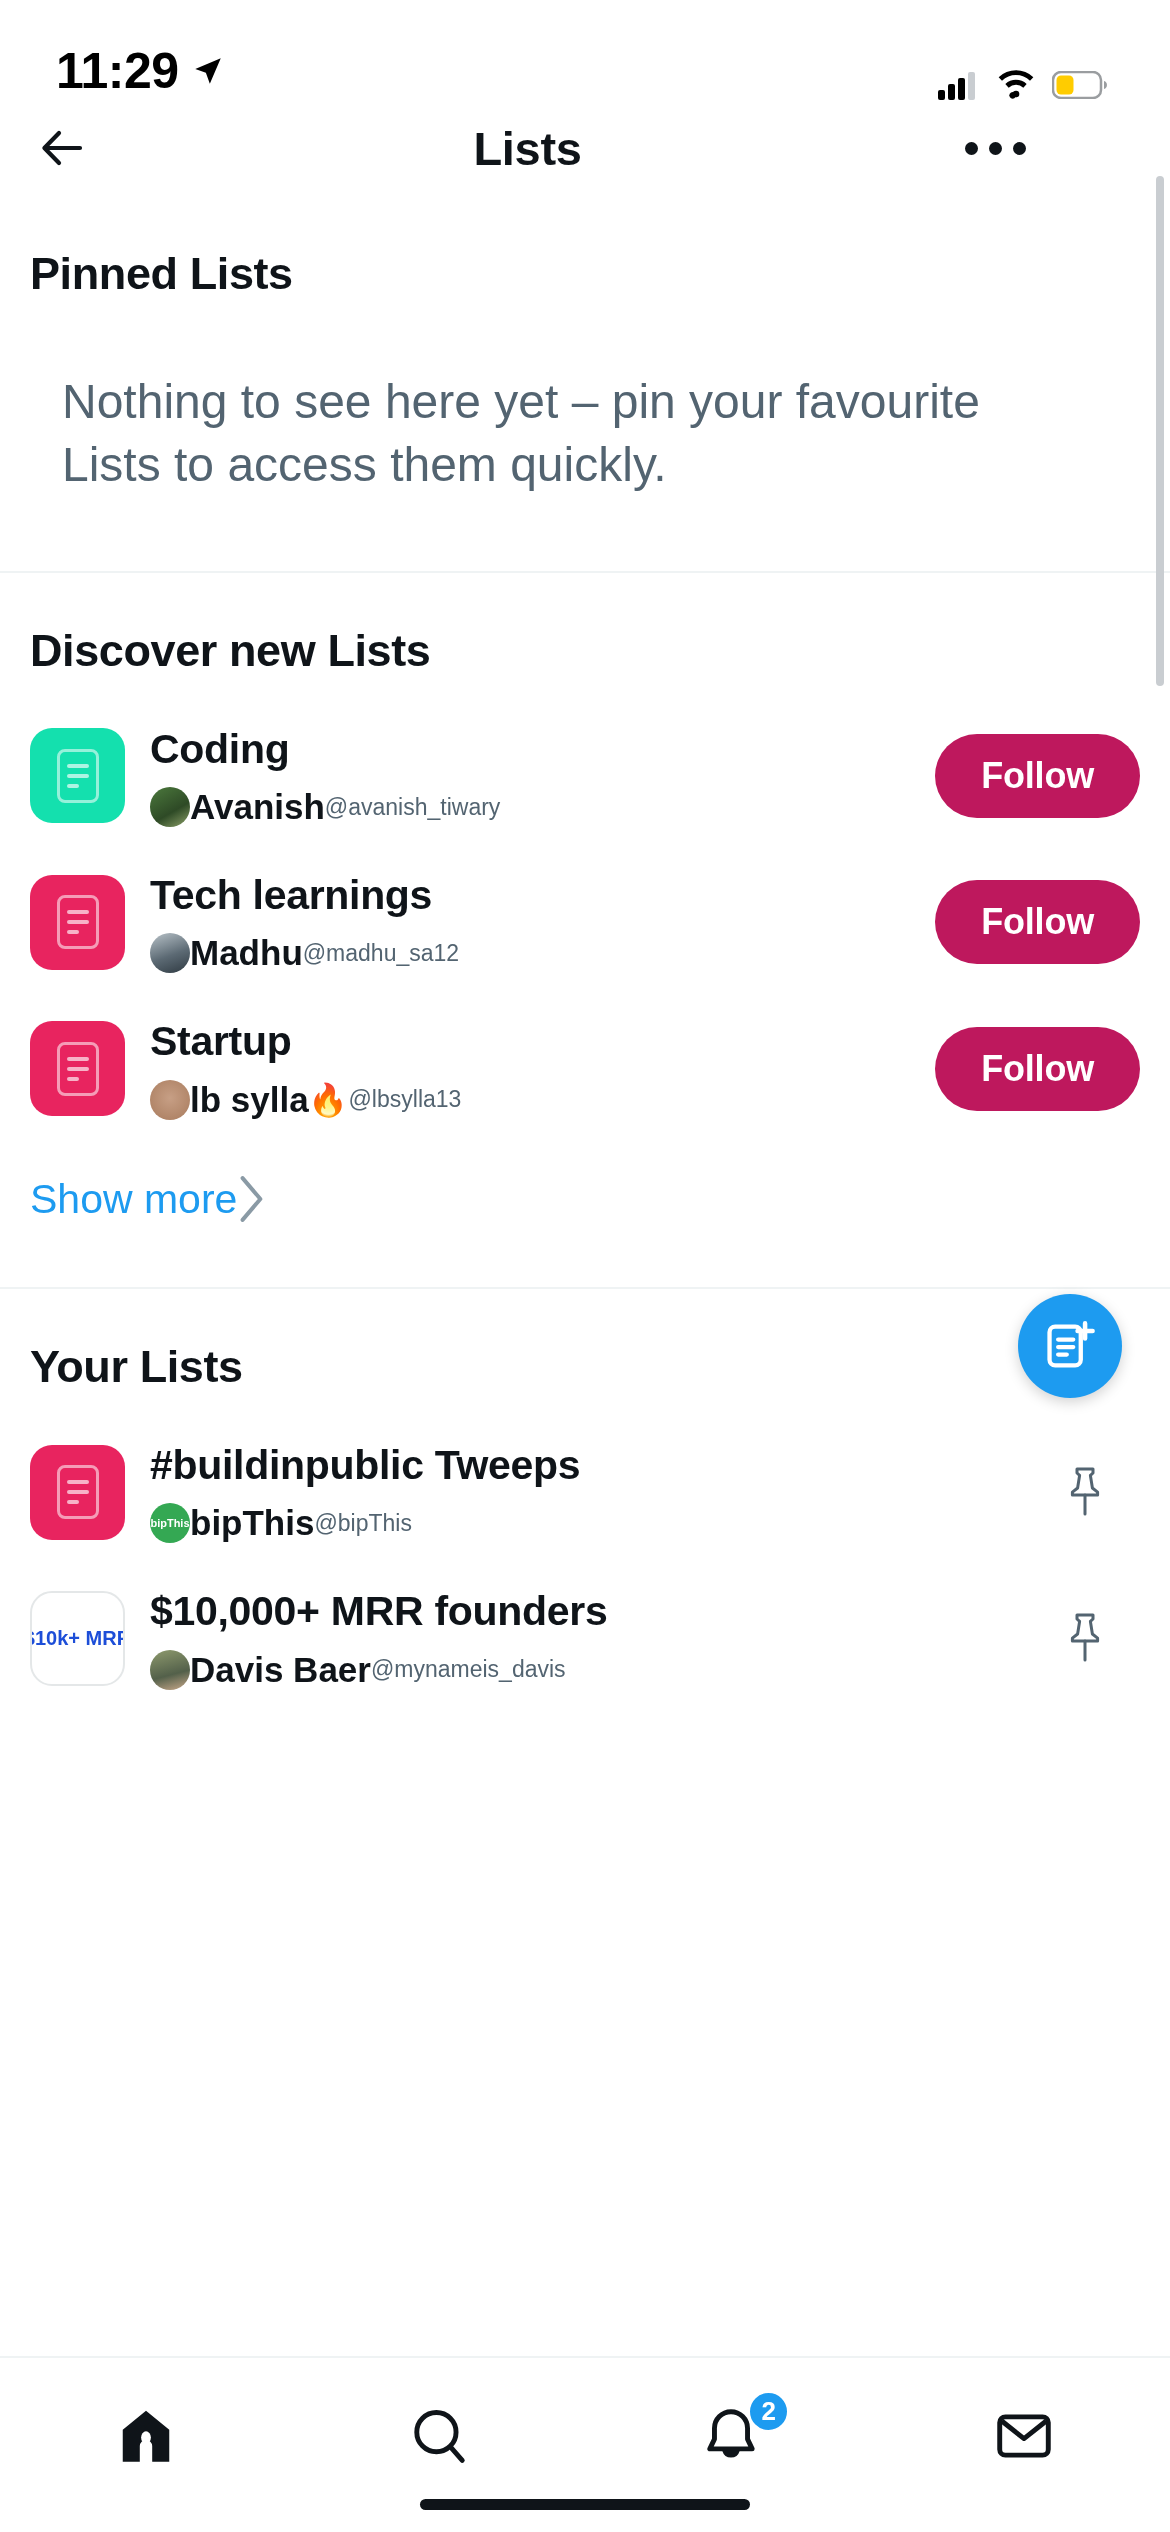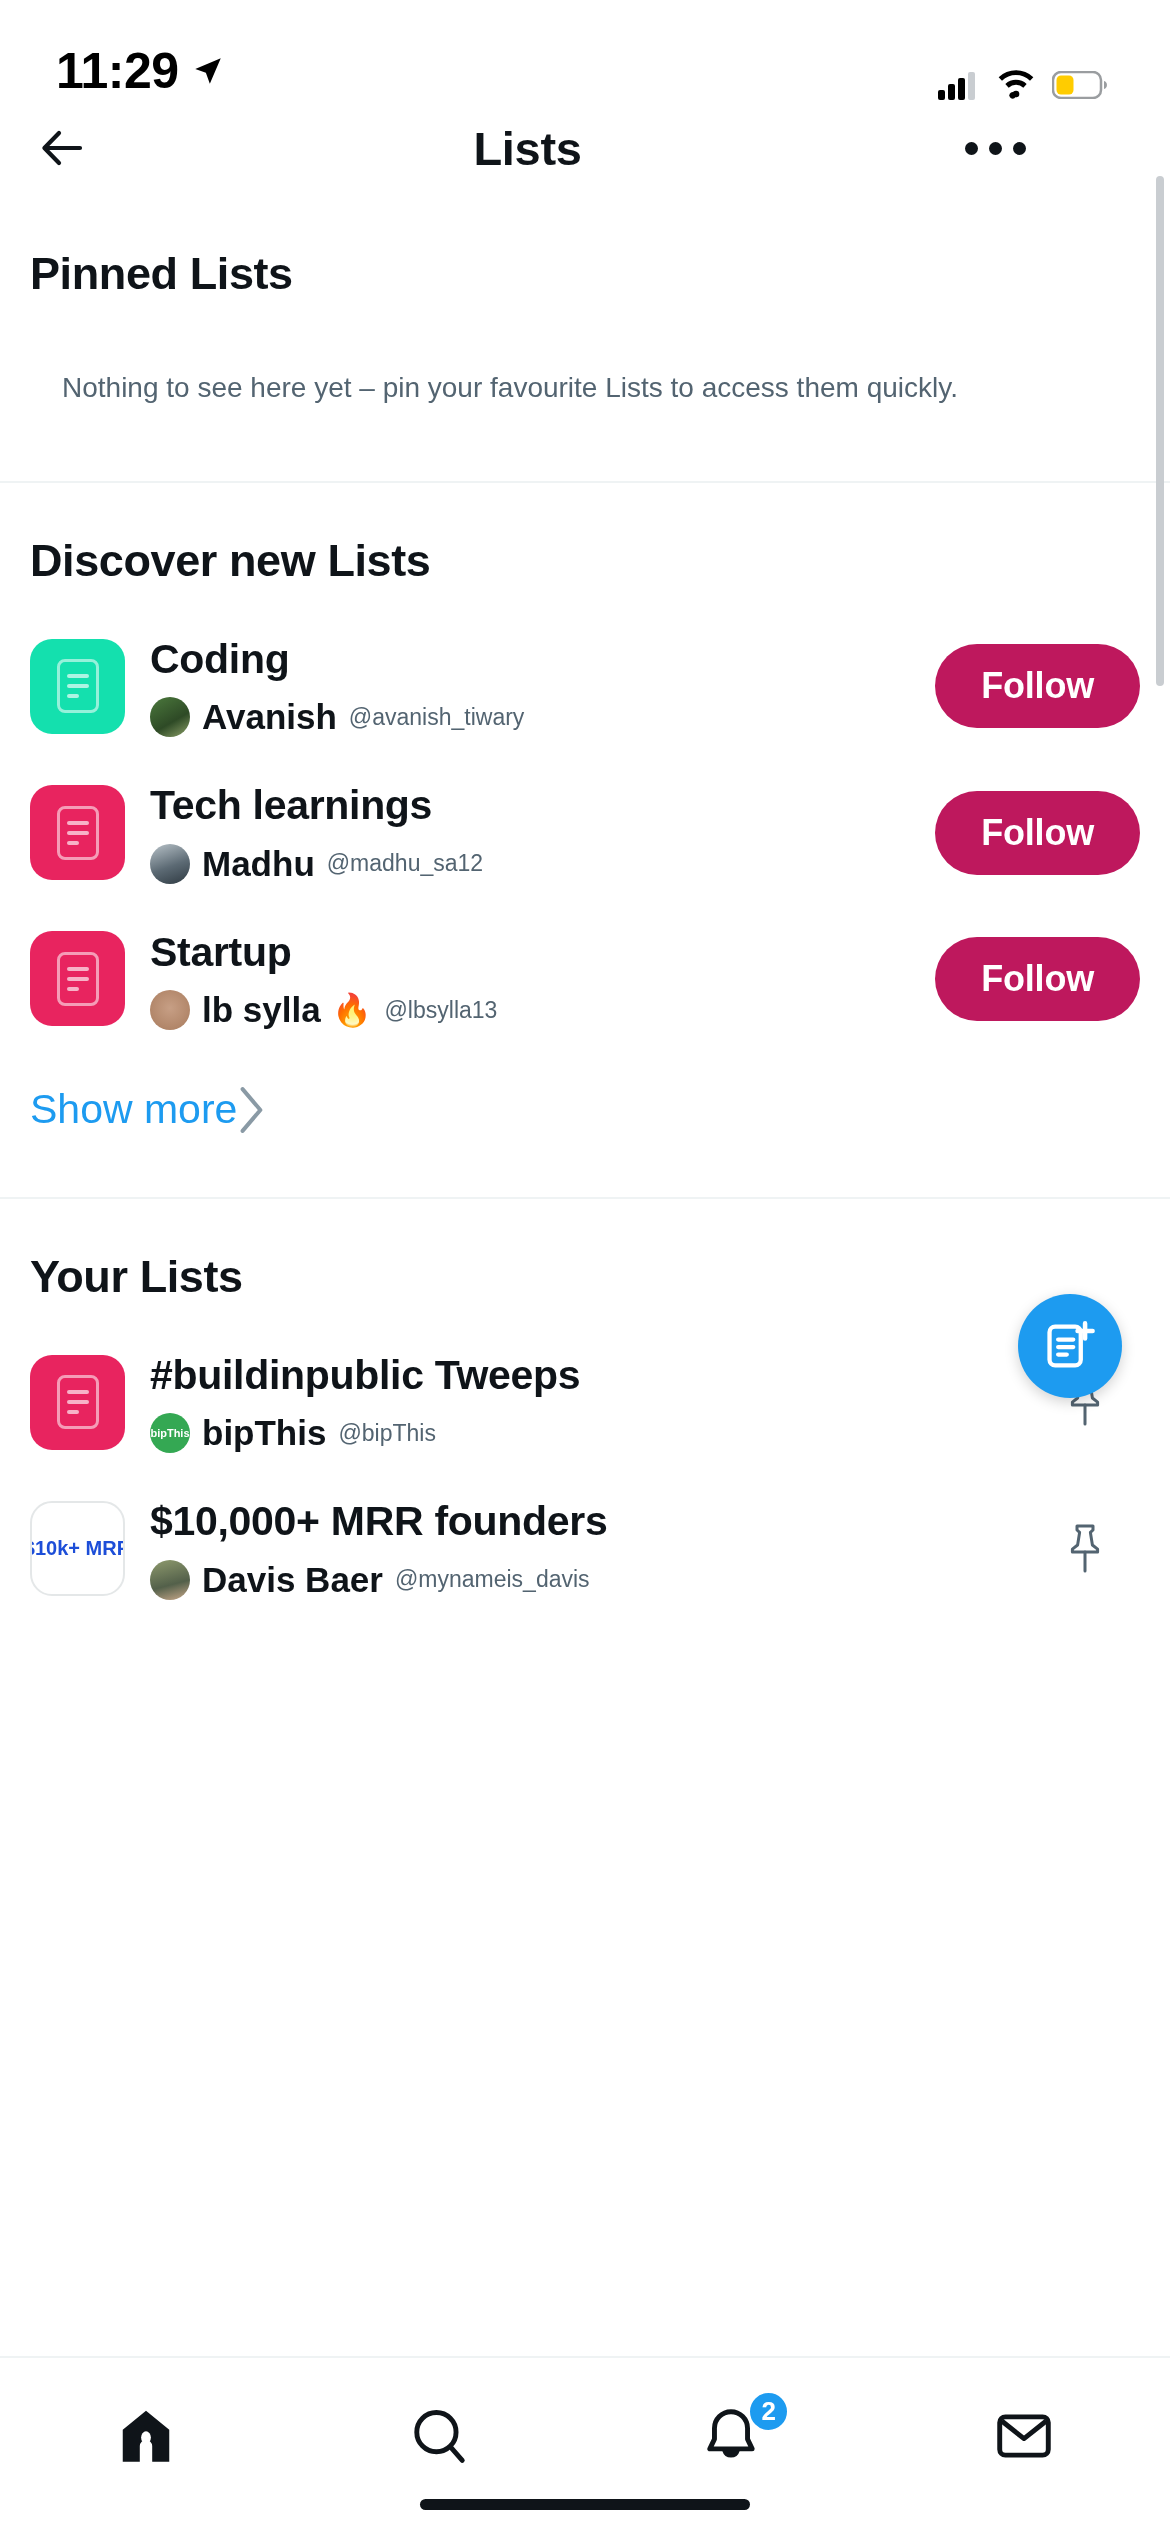--- a/index.html
+++ b/index.html
@@ -33,21 +33,21 @@
   .dots i { width:13px; height:13px; border-radius:50%; background:#0f1419; display:block; }
 
   
   .scroll { position:absolute; top:196px; left:0; width:1170px; height:2160px; }
 
   .section-title {
     font-size:45px; font-weight:800; color:#0f1419;
     padding:52px 30px 0 30px; letter-spacing:-0.4px;
   }
   .empty-text {
-    font-size:28px; line-height:1.32; color:#536471;
+    font-size:48px; line-height:1.32; color:#536471;
     padding:70px 48px 0 62px; max-width:1080px; font-weight:400;
   }
   .divider { height:2px; background:#eff3f4; margin-top:74px; }
   .divider.tight { margin-top:30px; }
 
   
   .row {
     display:flex; align-items:center;
     padding:22px 30px 22px 30px; gap:0;
   }
@@ -60,21 +60,21 @@
                display:flex; flex-direction:column; justify-content:center; gap:6px; padding:0 7px; }
   .tile .doc span { display:block; height:4px; background:rgba(255,255,255,.65); border-radius:2px; }
   .tile .doc span:nth-child(1){ width:100%; }
   .tile .doc span:nth-child(2){ width:100%; }
   .tile .doc span:nth-child(3){ width:55%; }
   .tile.mrr { background:#fff; border:2px solid #e4e7e8; }
   .tile.mrr .mrrtxt { font-size:20px; font-weight:800; color:#1d4ed8; white-space:nowrap; }
 
   .row-main { flex:1; padding-left:25px; min-width:0; }
   .list-name { font-size:41px; font-weight:700; color:#0f1419; letter-spacing:-0.3px; line-height:1.18; }
-  .owner { display:flex; align-items:center; gap:12px; margin-top:14px; }
+  .owner { display:flex; align-items:center; gap:0; margin-top:14px; }
   .ava { width:40px; height:40px; border-radius:50%; flex:none; overflow:hidden;
          display:flex; align-items:center; justify-content:center; font-size:13px; color:#fff; font-weight:700; }
   .owner-name { font-size:35px; font-weight:700; color:#0f1419; }
   .owner-handle { font-size:23px; font-weight:400; color:#536471; }
   .emo { font-size:32px; line-height:1; }
 
   .follow-btn {
     flex:none; background:#be185d; color:#fff;
     font-size:36px; font-weight:700;
     padding:0 46px; height:84px; line-height:84px; border-radius:46px;

